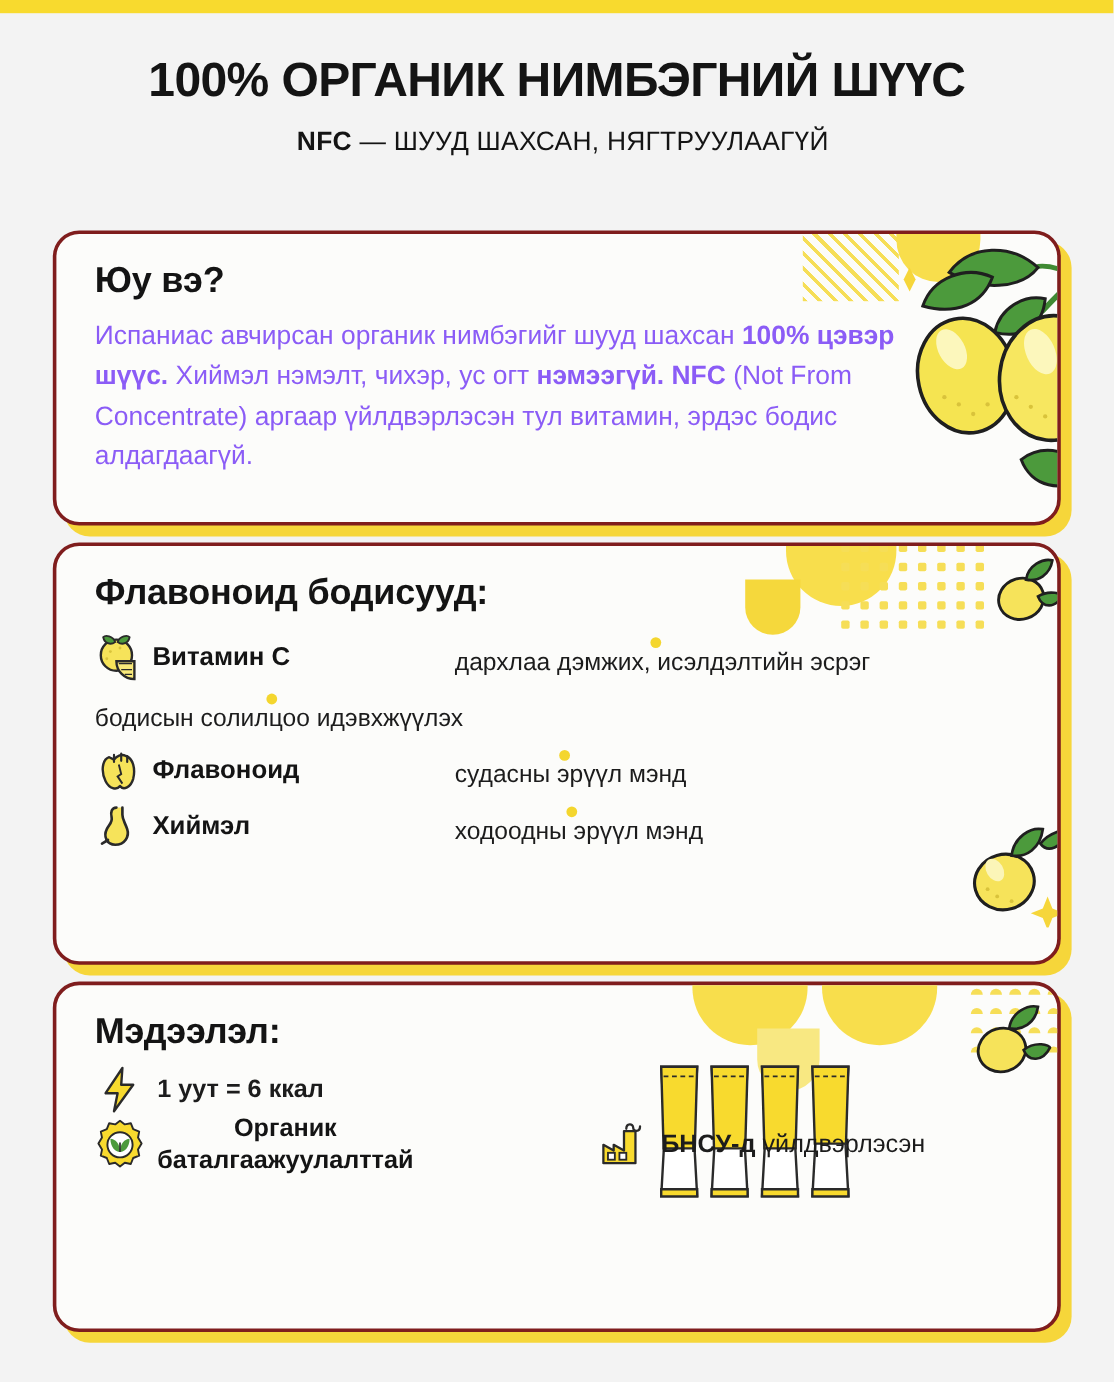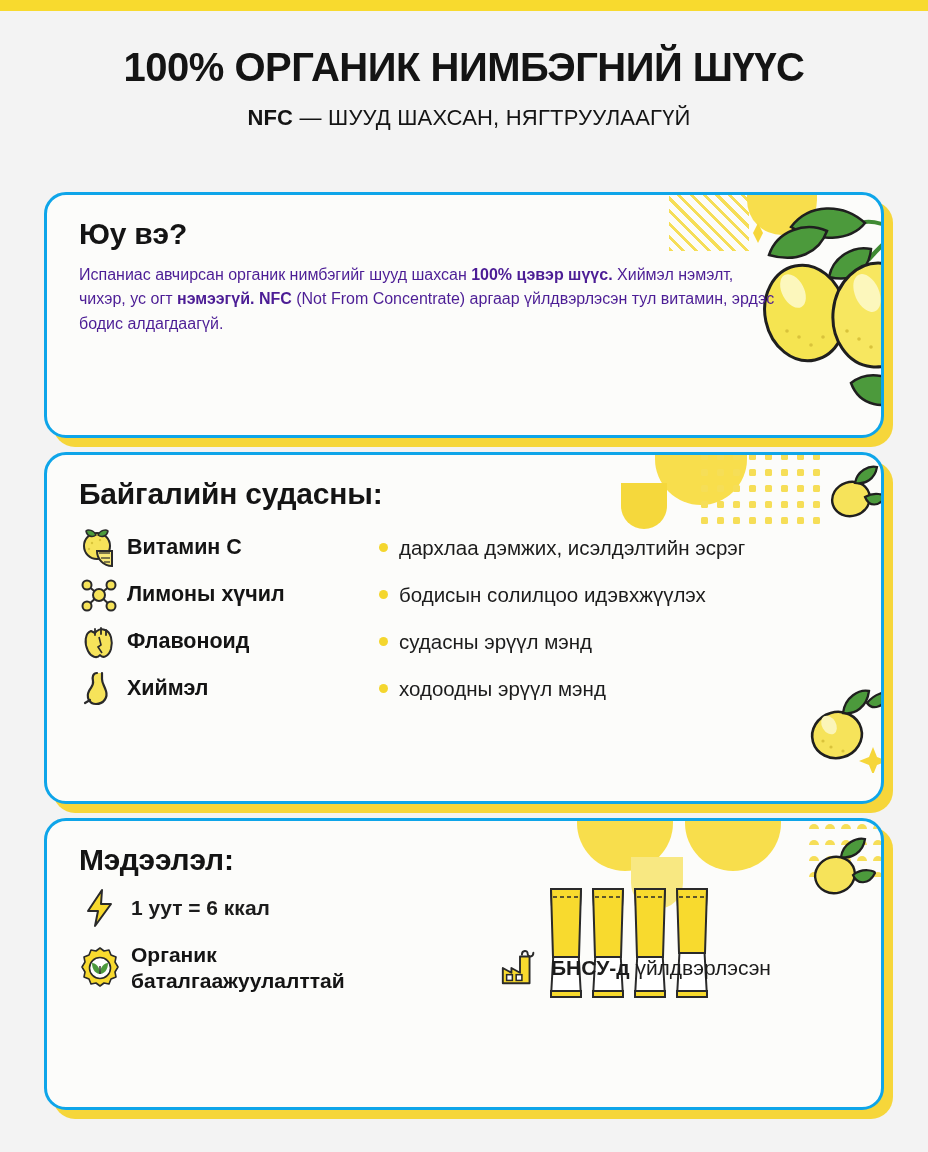--- a/index.html
+++ b/index.html
@@ -27,40 +27,40 @@
     margin-top:18px; font-size:22px; color:#141414; line-height:1.1;
     letter-spacing:0.2px;
     padding-left:10px;
   }
   .subtitle b{ font-weight:bold; }
 
   
   .card{
     position:absolute;
     background:#FCFCFA;
-    border:3px solid #0ea5e9;
+    border:3px solid #7f1d1d;
     border-radius:22px;
     box-shadow:9px 9px 0 0 #F6D63A;
     overflow:hidden;
   }
   #card-what { left:44px; top:192px;  width:840px; height:246px; }
   #card-nutr { left:44px; top:452px;  width:840px; height:352px; }
   #card-info { left:44px; top:818px;  width:840px; height:292px; }
 
   .card-inner{ position:relative; z-index:3; padding:22px 30px 0 32px; }
 
   .card-h{
     font-size:30px; font-weight:bold; color:#141414; letter-spacing:-0.2px;
     line-height:1.1;
   }
 
   
   .body-text{
     margin-top:13px;
-    font-size:16px; line-height:1.52; color:#4c1d95;
+    font-size:22px; line-height:1.52; color:#8b5cf6;
     max-width:700px;
   }
   .body-text b{ font-weight:bold; }
 
   
   .ing-list{ margin-top:14px; }
   .ing-row{
     display:flex; align-items:center; height:47px;
   }
   .ing-ico{
@@ -73,31 +73,31 @@
   }
   .ing-bullet{
     width:9px;height:9px;border-radius:50%;background:#F4D62E;
     flex:0 0 9px; margin-right:11px;
   }
   .ing-desc{
     font-size:20.5px; color:#1c1c1c; white-space:nowrap;
   }
   
   .ing-left{ width:300px; display:flex; align-items:center; }
-  .ing-right{ display:flex; align-items:center; }
+  .ing-right{ display:flex; align-items:center;flex-direction:column; }
 
   
   .info-row{ display:flex; align-items:center; margin-top:12px; }
   .info-ico{ width:42px; flex:0 0 42px; display:flex; align-items:center; justify-content:center; }
   .info-txt{ font-size:21px; margin-left:10px; color:#1c1c1c; }
   .info-txt b{ font-weight:bold; }
   .info-txt-2l{ font-size:21px; margin-left:10px; font-weight:bold; line-height:1.22; color:#141414; }
 
   .info-bottom{
-    display:flex; align-items:center; margin-top:14px;
+    display:flex; align-items:center; text-align:center;
   }
   .info-bottom .left{ display:flex; align-items:center; width:420px; }
   .info-bottom .right{ display:flex; align-items:center; }
 
   
   .deco{ position:absolute; z-index:1; pointer-events:none; }
 
   .diag{
     position:absolute; z-index:1;
     background:repeating-linear-gradient(45deg,#F6DE57 0 3px,transparent 3px 9px);
@@ -226,21 +226,21 @@
     <path d="M68 20 C76 10 88 8 90 10 C86 24 74 28 68 20 Z" fill="#4C9A3C" stroke="#1f1f1f" stroke-width="2.3"></path>
     <path d="M74 64 L78 74 L88 78 L78 82 L74 92 L70 82 L60 78 L70 74 Z" fill="#F6D63A"></path>
     <g fill="#D9C33B">
       <circle cx="32" cy="64" r="1.6"></circle>
         <circle cx="44" cy="68" r="1.6"></circle>
         <circle cx="24" cy="58" r="1.6"></circle>
     </g>
   </svg>
 
   <div class="card-inner">
-    <div class="card-h">Байгалийн судасны:</div>
+    <div class="card-h">Флавоноид бодисууд:</div>
     <div class="ing-list" id="ing-list">
         <div class="ing-row">
           <div class="ing-left">
             <div class="ing-ico">
               <svg width="38" height="38" viewBox="0 0 38 38">
                 <circle cx="17" cy="17" r="13" fill="#F6E35A" stroke="#2a2a2a" stroke-width="2"></circle>
                 <path d="M16 6 C14 1 8 0 6 2 C7 7 12 9 16 6 Z" fill="#4C9A3C" stroke="#2a2a2a" stroke-width="1.5"></path>
                 <path d="M18 6 C20 1 26 0 28 2 C27 7 22 9 18 6 Z" fill="#4C9A3C" stroke="#2a2a2a" stroke-width="1.5"></path>
                 <path d="M17 22 A15 15 0 0 0 32 37 L32 22 Z" fill="#F8E97A" stroke="#2a2a2a" stroke-width="2"></path>
                 <g stroke="#2a2a2a" stroke-width="1.2">
@@ -256,38 +256,20 @@
               </svg>
             </div>
             <div class="ing-name">Витамин С</div>
           </div>
           <div class="ing-right">
             <div class="ing-bullet"></div>
             <div class="ing-desc">дархлаа дэмжих, исэлдэлтийн эсрэг</div>
           </div>
         </div>
         <div class="ing-row">
-          <div class="ing-left">
-            <div class="ing-ico">
-              <svg width="38" height="38" viewBox="0 0 38 38">
-                <g stroke="#2a2a2a" stroke-width="2">
-                  <line x1="19" y1="19" x2="7" y2="9"></line>
-                  <line x1="19" y1="19" x2="31" y2="9"></line>
-                  <line x1="19" y1="19" x2="7" y2="30"></line>
-                  <line x1="19" y1="19" x2="31" y2="30"></line>
-                </g>
-                <circle cx="19" cy="19" r="6" fill="#F6E35A" stroke="#2a2a2a" stroke-width="2"></circle>
-                <circle cx="7" cy="9" r="4.5" fill="#F6E35A" stroke="#2a2a2a" stroke-width="2"></circle>
-                <circle cx="31" cy="9" r="4.5" fill="#F6E35A" stroke="#2a2a2a" stroke-width="2"></circle>
-                <circle cx="7" cy="30" r="4.5" fill="#F6E35A" stroke="#2a2a2a" stroke-width="2"></circle>
-                <circle cx="31" cy="30" r="4.5" fill="#F6E35A" stroke="#2a2a2a" stroke-width="2"></circle>
-              </svg>
-            </div>
-            <div class="ing-name">Лимоны хүчил</div>
-          </div>
           <div class="ing-right">
             <div class="ing-bullet"></div>
             <div class="ing-desc">бодисын солилцоо идэвхжүүлэх</div>
           </div>
         </div>
         <div class="ing-row">
           <div class="ing-left">
             <div class="ing-ico">
               <svg width="36" height="38" viewBox="0 0 36 38">
                 <path d="M10 8 C4 10 3 20 7 28 C10 34 16 36 19 32 C22 36 28 33 30 26 C32 18 30 9 24 7 C20 5 16 7 14 10 Z" fill="#F6E35A" stroke="#2a2a2a" stroke-width="2" stroke-linejoin="round"></path>

